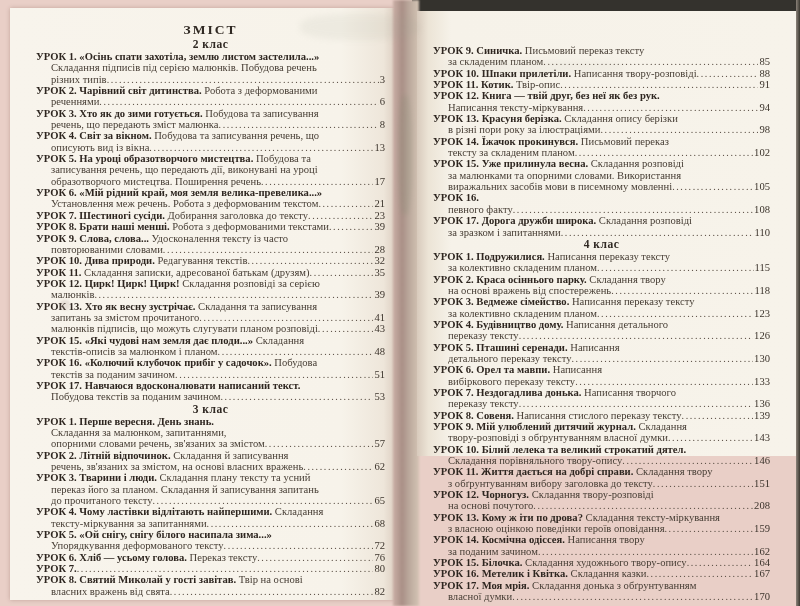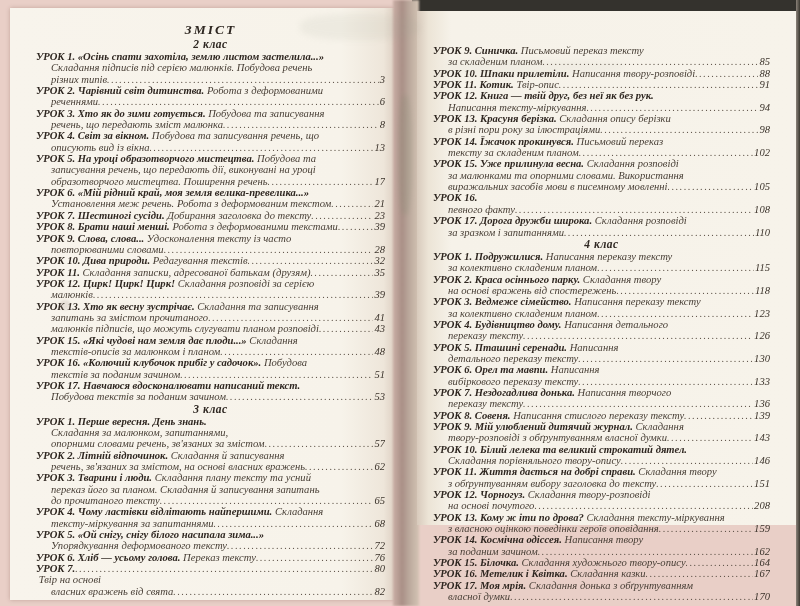--- a/index.html
+++ b/index.html
@@ -7,29 +7,29 @@
     width:800px;height:606px;overflow:hidden;position:relative;
     background:#e9cfc7;
     font-family:"Liberation Serif","DejaVu Serif",serif;
   }
   
   .scan-dark-top{position:absolute;left:412px;right:0;top:0;height:11px;background:#34322d;}
   .scan-dark-right{position:absolute;right:0;top:0;width:4px;height:606px;
     background:linear-gradient(to left,#3a372f,#8c837a);}
   
   .page{
-    position:absolute;background:#f7f3ea;color:#38302a;font-style:italic;
+    position:absolute;background:#f7f3ea;color:#38302a;
   }
   .page-left{
     left:10px;top:8px;width:385px;height:592px;
     background:linear-gradient(to right,#f8f4ec 0%,#f7f3ea 86%,#eee6da 97%,#ddcfc2 100%);
     box-shadow:0 0 4px rgba(120,80,70,.35);
   }
   .page-right{
-    left:417px;top:11px;width:379px;height:514px;
+    left:417px;top:11px;width:379px;height:445px;
     background:linear-gradient(to right,#d8cabc 0%,#ece4d6 3%,#f6f2e9 9%,#f7f3ea 100%);
   }
   
   .gutter{
     position:absolute;left:393px;top:0;width:26px;height:606px;
     background:linear-gradient(to right,#caafa6 0%,#a98f86 35%,#baa79b 60%,#d3c4b4 100%);
     filter:blur(1px);
   }
   .page-inner{position:absolute;inset:0;}
   .page-left .page-inner{padding:6px 10px 6px 26px;}
@@ -167,21 +167,21 @@
           <div class="line"><span class="b">УРОК 5. «Ой снігу, снігу білого насипала зима...»</span></div>
           <div class="line cont"><span class="n">Упорядкування деформованого тексту</span><span class="dots"></span><span class="pg">72</span></div>
         </div>
         <div class="entry">
           <div class="line"><span class="b">УРОК 6. Хліб — усьому голова.</span><span class="n"> Переказ тексту</span><span class="dots"></span><span class="pg">76</span></div>
         </div>
         <div class="entry">
           <div class="line"><span class="b">УРОК 7.</span><span class="dots"></span><span class="pg">80</span></div>
         </div>
         <div class="entry">
-          <div class="line"><span class="n"> Твір на основі</span></div>
+          <div class="line"><span class="b">УРОК 8. Святий Миколай у гості завітав.</span><span class="n"> Твір на основі</span></div>
           <div class="line cont"><span class="n">власних вражень від свята</span><span class="dots"></span><span class="pg">82</span></div>
         </div>
       </div>
   </div>
 </div>
 
 <div class="gutter"></div>
 
 <div class="page page-right">
   <div class="page-inner">

